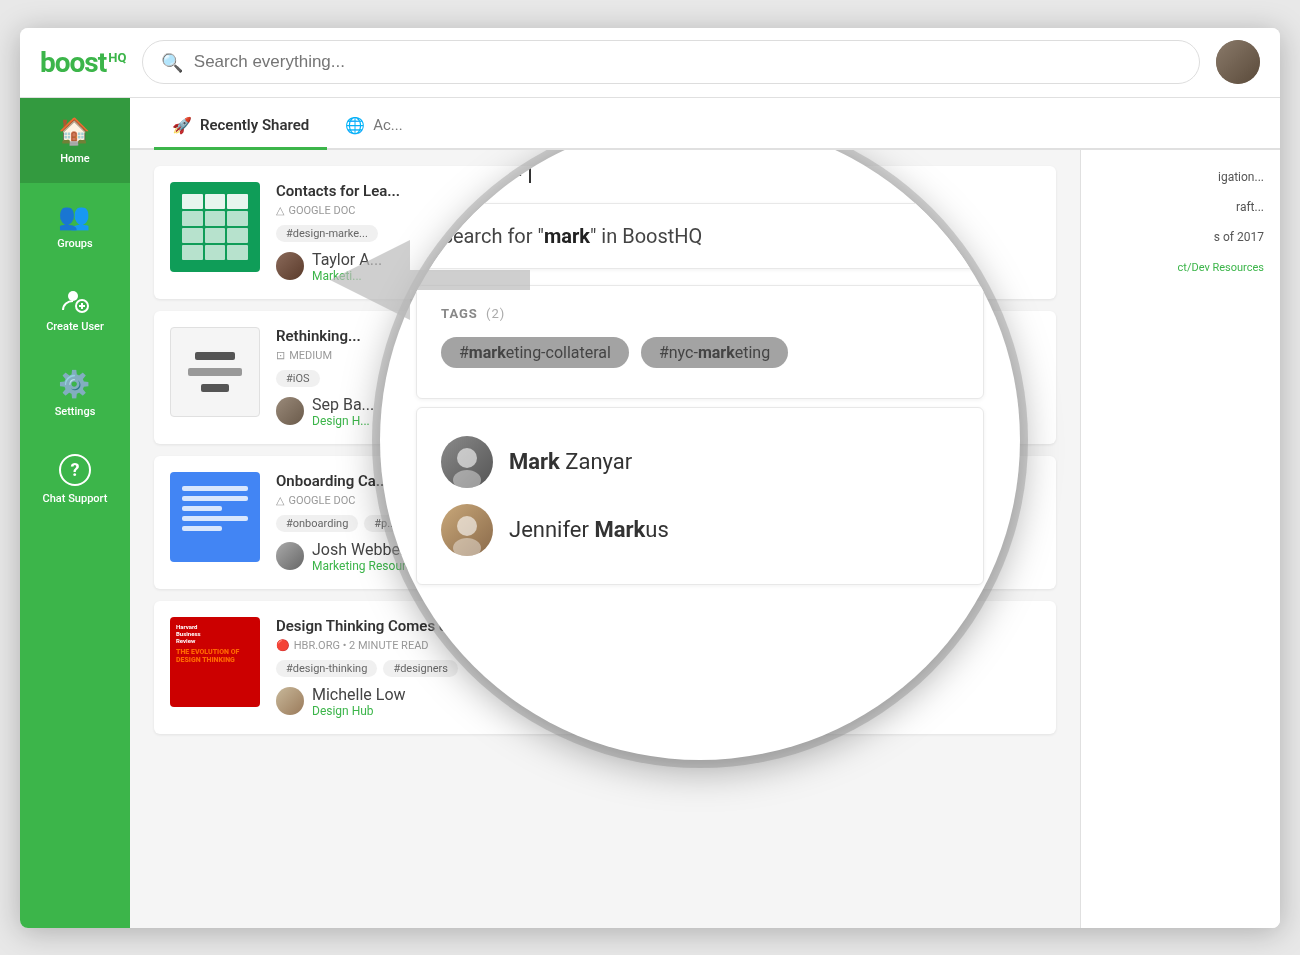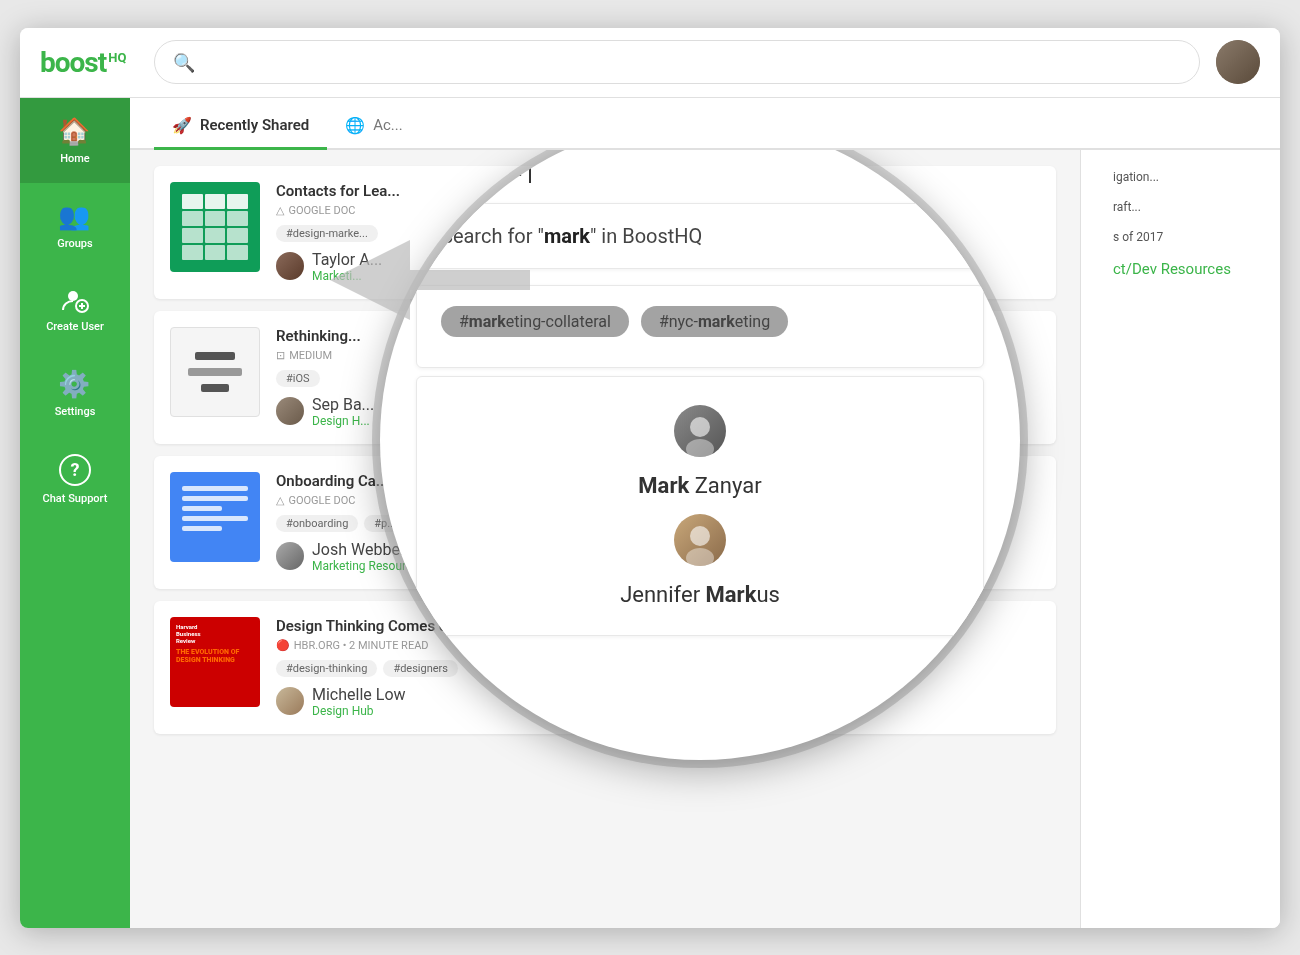--- a/index.html
+++ b/index.html
@@ -32,21 +32,20 @@
       padding: 0 20px;
       gap: 16px;
       border-bottom: 1px solid #e0e0e0;
       flex-shrink: 0;
       z-index: 10;
     }
     .logo {
       display: flex;
       align-items: center;
       gap: 2px;
-      margin-right: 12px;
     }
     .logo-text {
       font-size: 28px;
       font-weight: 700;
       color: #3cb54a;
       letter-spacing: -1px;
     }
     .logo-hq {
       font-size: 13px;
       font-weight: 700;
@@ -318,33 +317,34 @@
       font-weight: 900;
       margin-top: 4px;
       text-transform: uppercase;
     }
 
     
     .right-panel {
       width: 200px;
       background: #fff;
       border-left: 1px solid #e0e0e0;
-      padding: 20px 32px;
+      padding: 20px 16px;
       font-size: 13px;
       color: #888;
       flex-shrink: 0;
+      text-align: right;
     }
     .right-item {
       margin-bottom: 16px;
       font-size: 12px;
       color: #555;
     }
     .right-item .group-name {
       color: #3cb54a;
-      font-size: 15px;
+      font-size: 11px;
       margin-top: 28px;
     }
 
     
     .magnifier-overlay {
       position: absolute;
       top: 0;
       left: 0;
       width: 100%;
       height: 100%;
@@ -437,21 +437,20 @@
       margin-right: 8px;
     }
     .mag-tag strong { font-weight: 700; }
 
     
     .mag-people-row {
       display: flex;
       align-items: center;
       gap: 16px;
       padding: 8px 0;
-      flex-direction: column;
     }
     .mag-avatar {
       width: 52px;
       height: 52px;
       border-radius: 50%;
       flex-shrink: 0;
       overflow: hidden;
     }
     .mag-person-name {
       font-size: 22px;
@@ -472,20 +471,21 @@
 
 <div class="app-frame">
 
   <div class="topbar">
     <div class="logo">
       <span class="logo-text">boost</span>
       <span class="logo-hq">HQ</span>
     </div>
     <div class="search-bar">
       <span class="search-icon-top">🔍</span>
+      <input type="text" placeholder="Search everything..." style="">
     </div>
     <div class="avatar-top">
       <div class="avatar-face"></div>
     </div>
   </div>
 
   <div class="main-content">
 
     <div class="sidebar">
       <div class="sidebar-item active">
@@ -676,20 +676,23 @@
                 <span class="mag-search-input">
                   <span>mark</span><span style="border-right:2px solid #333;margin-left:1px;">&nbsp;</span>
                 </span>
               </div>
 
               <div class="mag-suggestion">
                 Search for "<strong>mark</strong>" in BoostHQ
               </div>
 
               <div class="mag-section">
+                <div class="mag-section-title">
+                  TAGS <span>(2)</span>
+                </div>
                 <div class="mag-tag">#<strong>mark</strong>eting-collateral</div>
                 <div class="mag-tag">#nyc-<strong>mark</strong>eting</div>
               </div>
 
               <div class="mag-section">
                 <div class="mag-people-row">
                   <div class="mag-avatar av-mark">
                     <svg viewBox="0 0 52 52" width="52" height="52">
                       <circle cx="26" cy="22" r="10" fill="rgba(255,255,255,0.6)"></circle>
                       <ellipse cx="26" cy="44" rx="14" ry="10" fill="rgba(255,255,255,0.4)"></ellipse>

